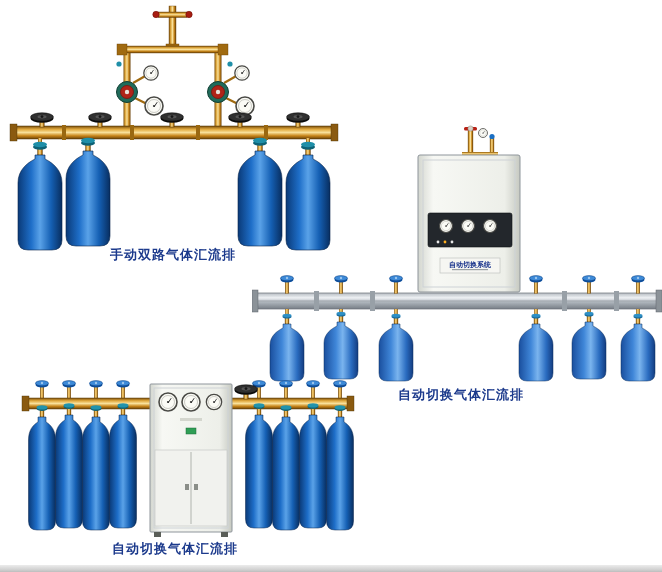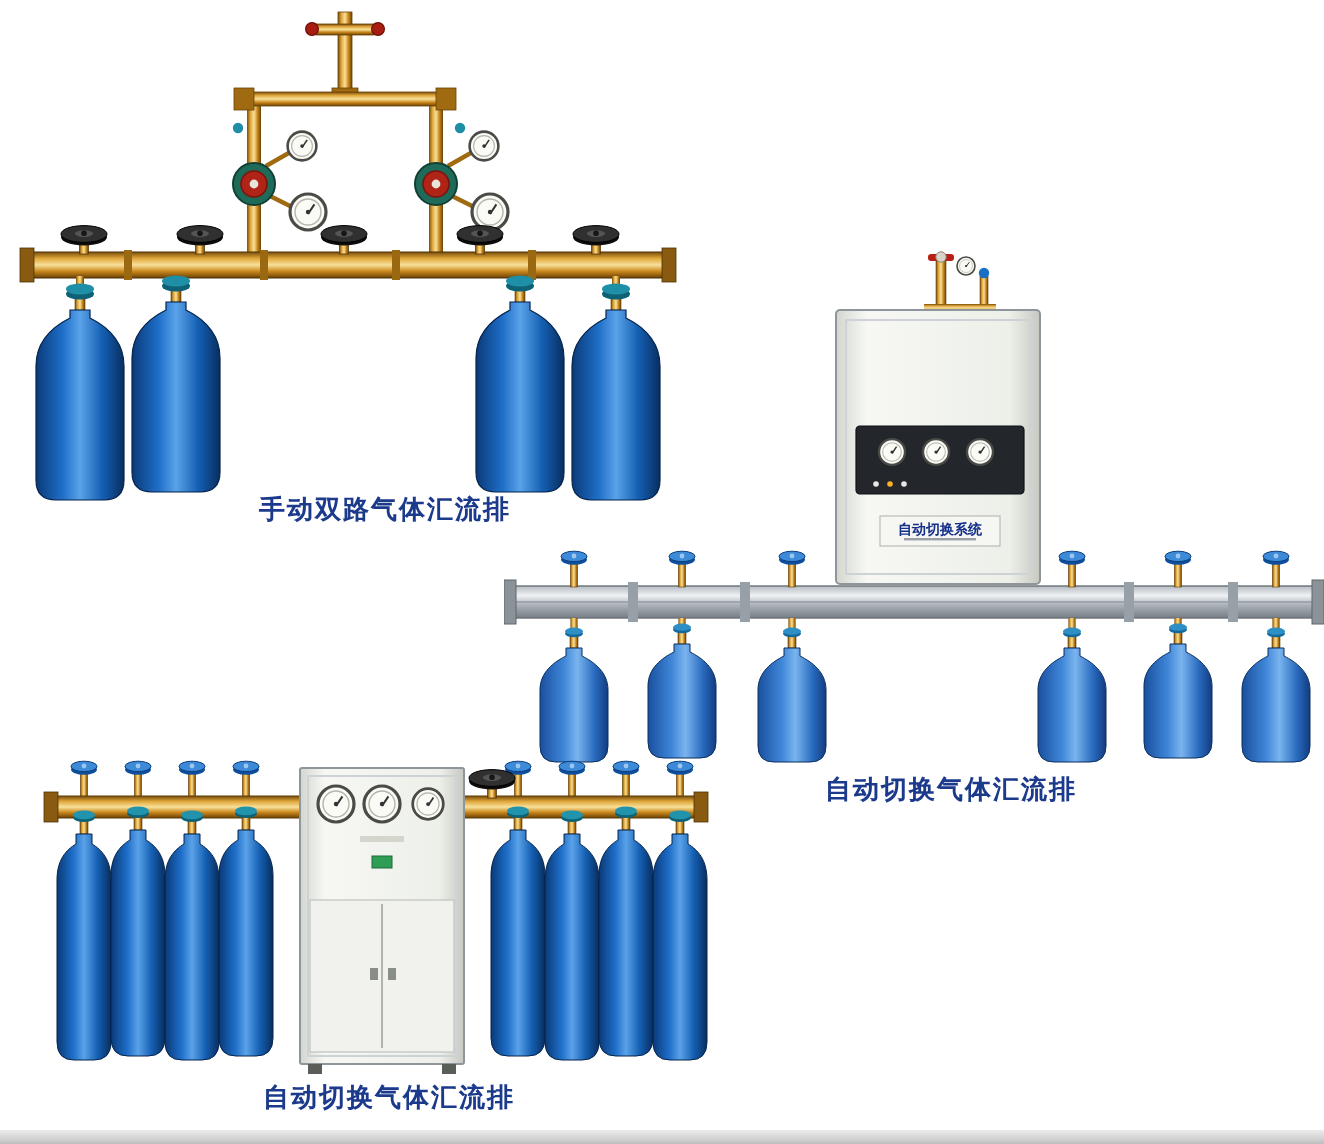--- a/index.html
+++ b/index.html
@@ -6,21 +6,21 @@
   * { margin:0; padding:0; box-sizing:border-box; }
   html,body { background:#ffffff; font-family:"DejaVu Sans","Liberation Sans",sans-serif; }
   .stage { position:relative; width:662px; height:572px; background:#ffffff; overflow:hidden; margin:0; }
   .art { position:absolute; }
   .caption {
     position:absolute;
     font-size:13px;
     font-weight:bold;
     color:#1c3a8c;
     letter-spacing:1px;
-    text-align:center;
+    text-align:left;
     white-space:nowrap;
   }
   .bottom-strip {
     position:absolute; left:0; top:565px; width:662px; height:7px;
     background:linear-gradient(180deg,#ececec 0%,#cfcfcf 70%,#bdbdbd 100%);
   }
   svg text { font-family:"DejaVu Sans","Liberation Sans",sans-serif; }
 </style>
 </head>
 <body>

